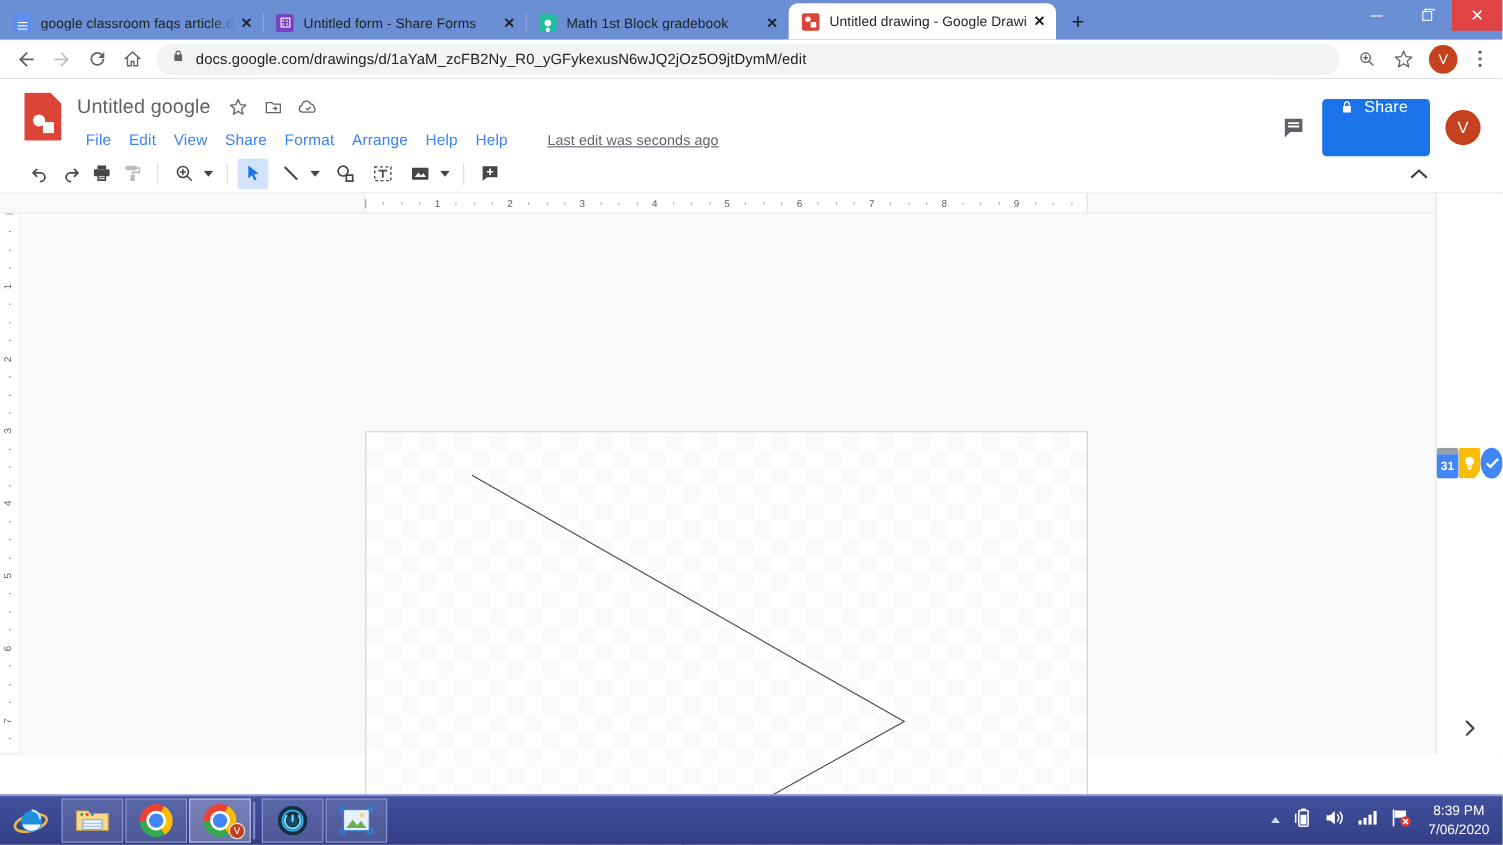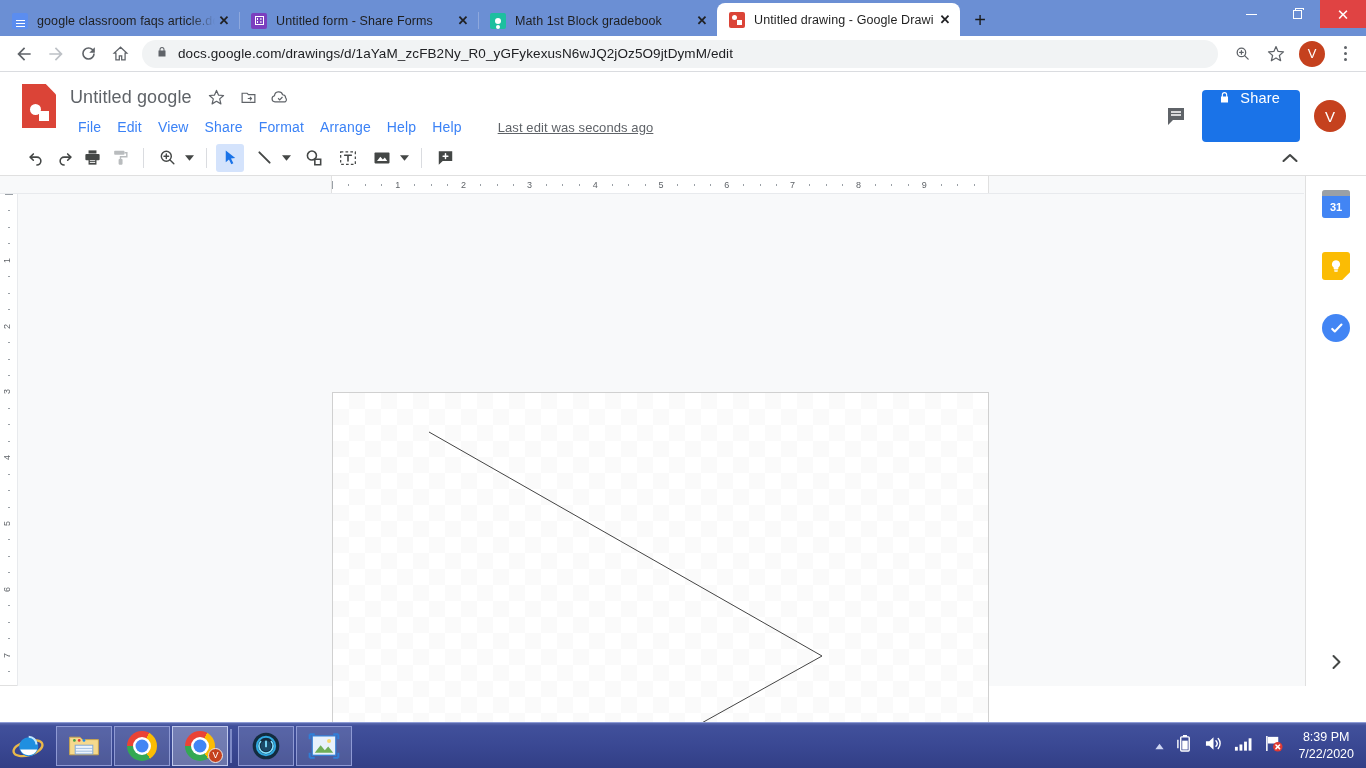--- a/index.html
+++ b/index.html
@@ -244,21 +244,21 @@
     background-size: 32px 32px;
     background-position: 0 0, 16px 16px;
     position:relative; overflow:hidden;
   }
   .canvas svg { position:absolute; left:0; top:0; }
 
   
   .sidepanel {
     position:absolute; right:0; top:0; bottom:0; width: 61px;
     background:#fff; border-left:1px solid #e0e0e0;
-    display:flex; flex-direction:column; align-items:center; padding-top: 14px;
+    display:flex; flex-direction:row; align-items:center; padding-top: 14px;
   }
   .sp-icon {
     width: 28px; height:28px; margin-bottom: 34px; border-radius:3px;
     display:flex; align-items:center; justify-content:center; position:relative;
   }
   .ico-calendar {
     background:#fff; border-radius:3px; overflow:hidden;
     box-shadow: inset 0 0 0 1px #d4d4d4;
   }
   .ico-calendar .cal-top { height:6px; background:#9aa0a6; }
@@ -819,16 +819,16 @@
     <span>
       <svg width="19" height="19" viewBox="0 0 20 20">
           <path d="M3 2v16" stroke="#fff" stroke-width="1.6"></path>
           <path d="M4 3h11v7H4z" fill="#fff"></path>
           <circle cx="14.5" cy="13.5" r="5" fill="#e03a33"></circle>
           <path d="M12.6 11.6l3.8 3.8M16.4 11.6l-3.8 3.8" stroke="#fff" stroke-width="1.6" stroke-linecap="round"></path>
         </svg>
     </span>
     <span class="tray-time">
       <span>8:39 PM</span>
-      <span>7/22/2020</span>
+      <span>7/06/2020</span>
     </span>
   </div>
 </div>
 
 </body></html>

